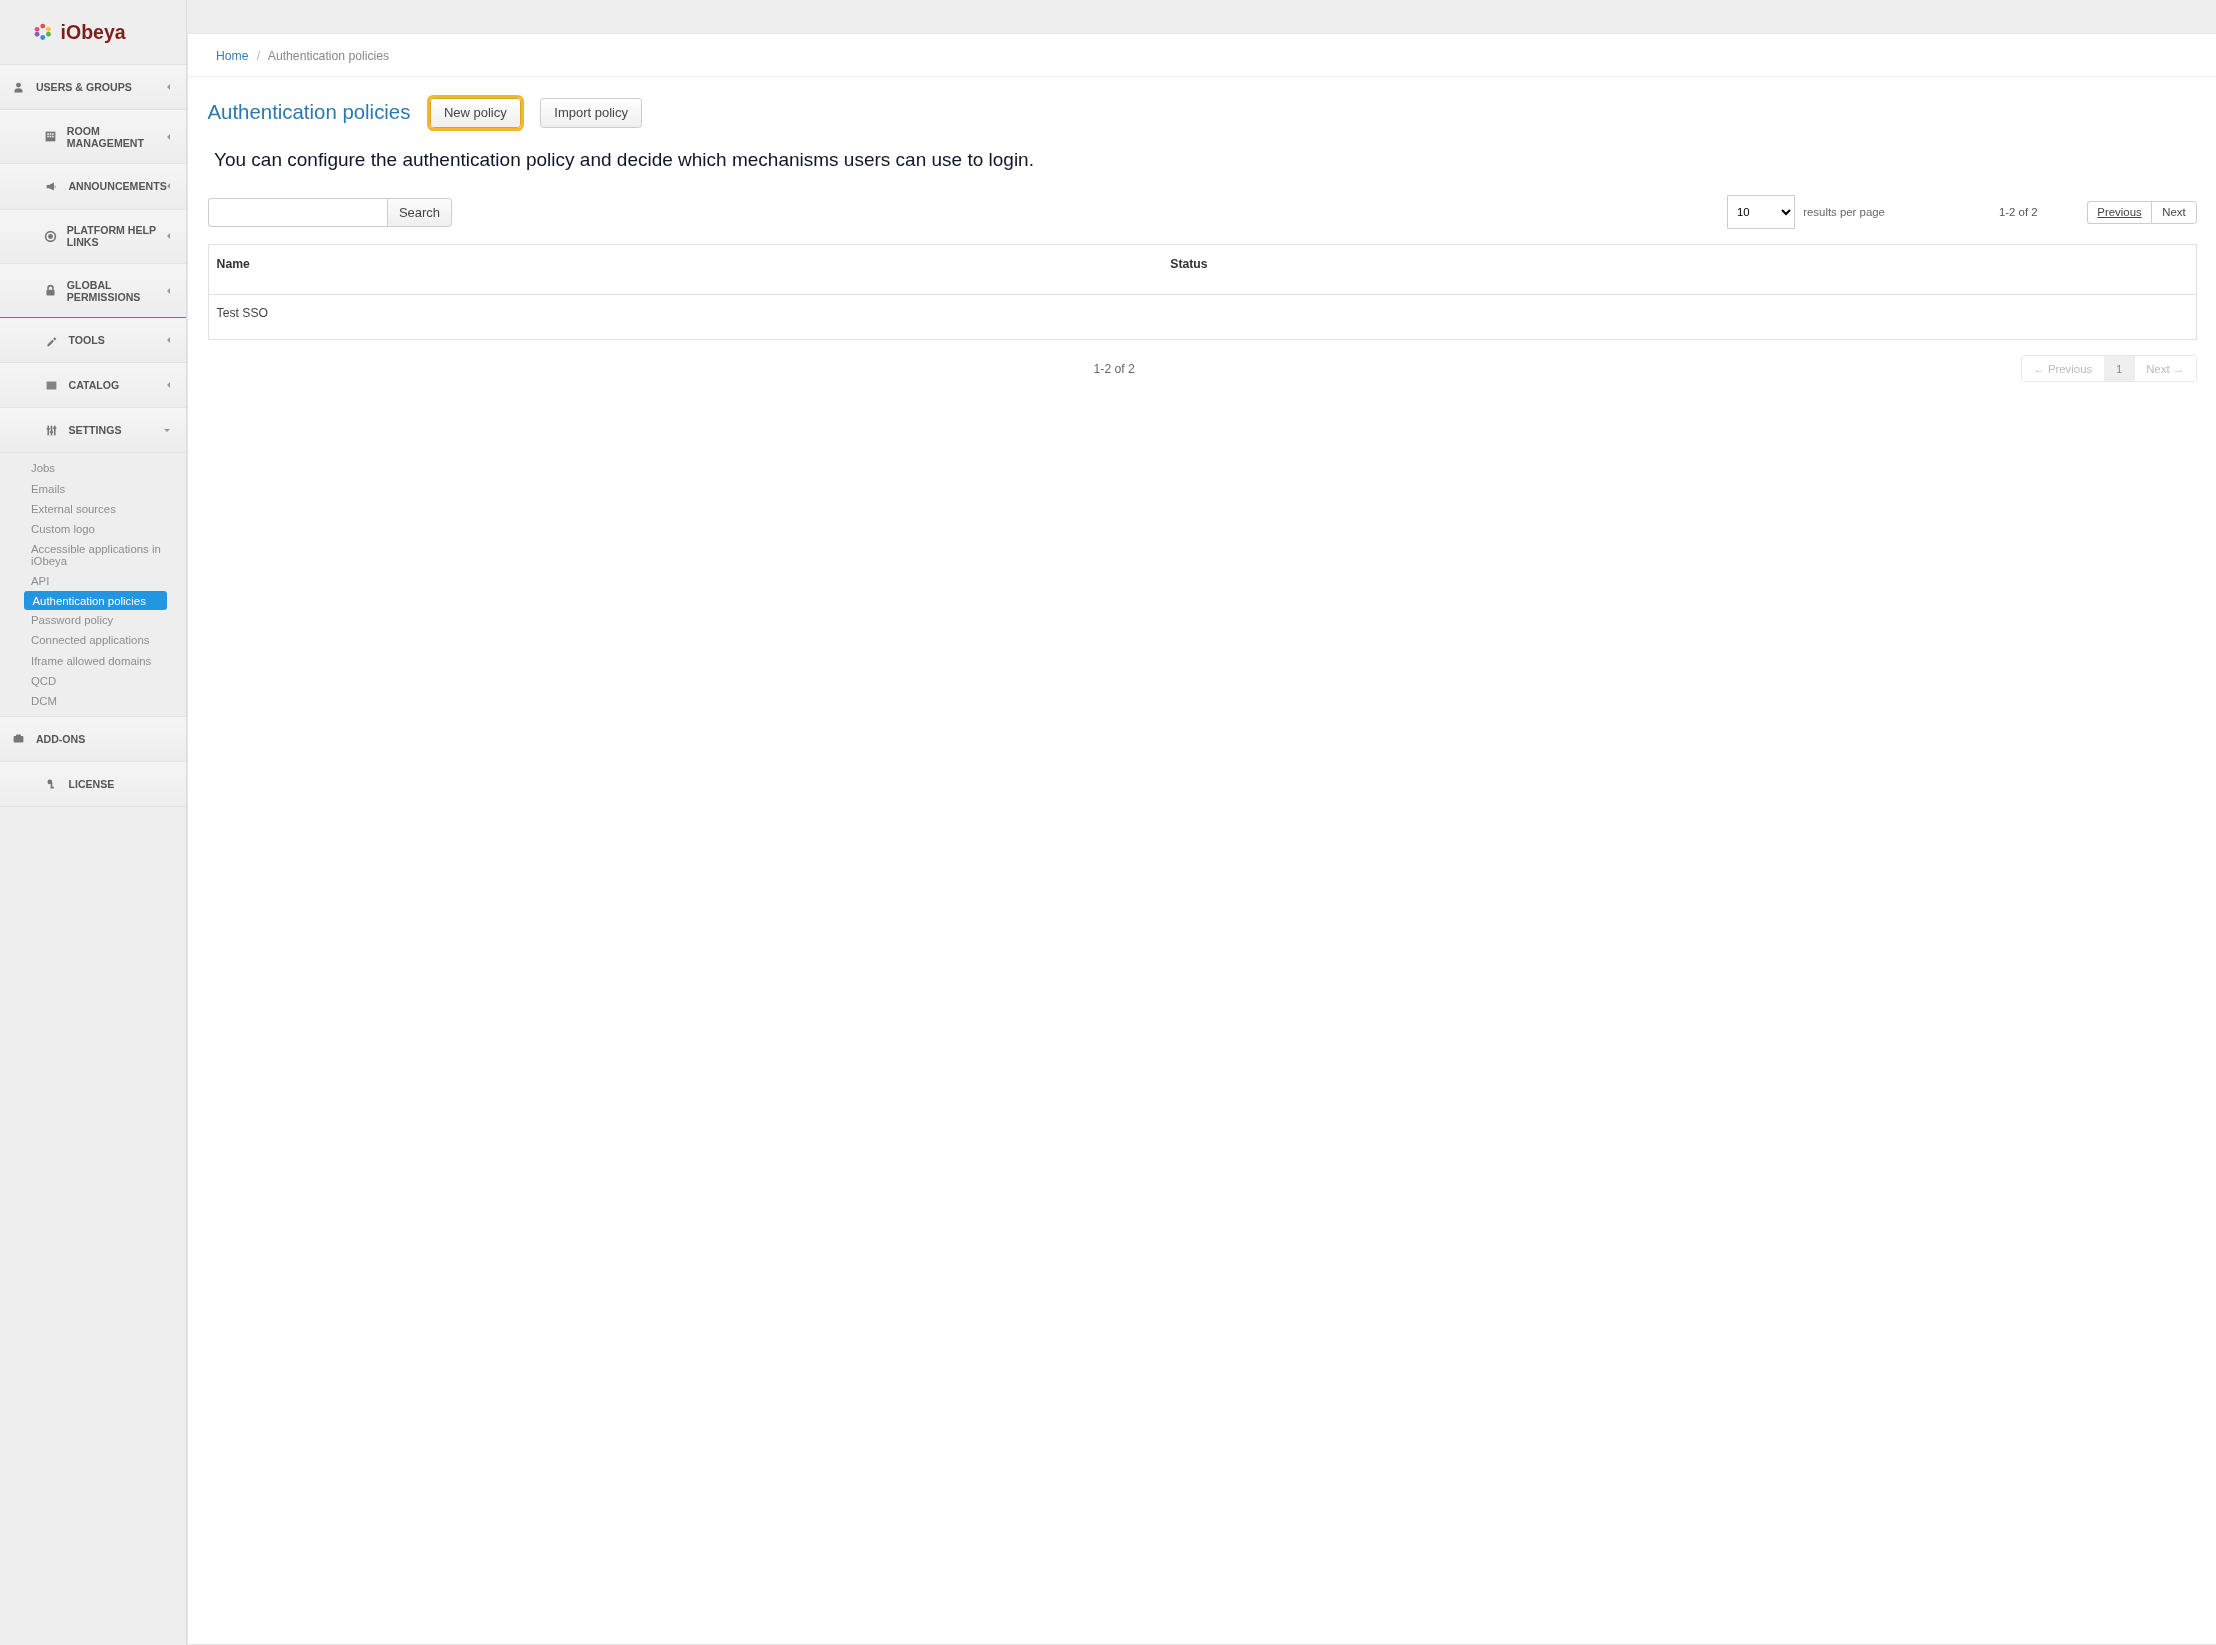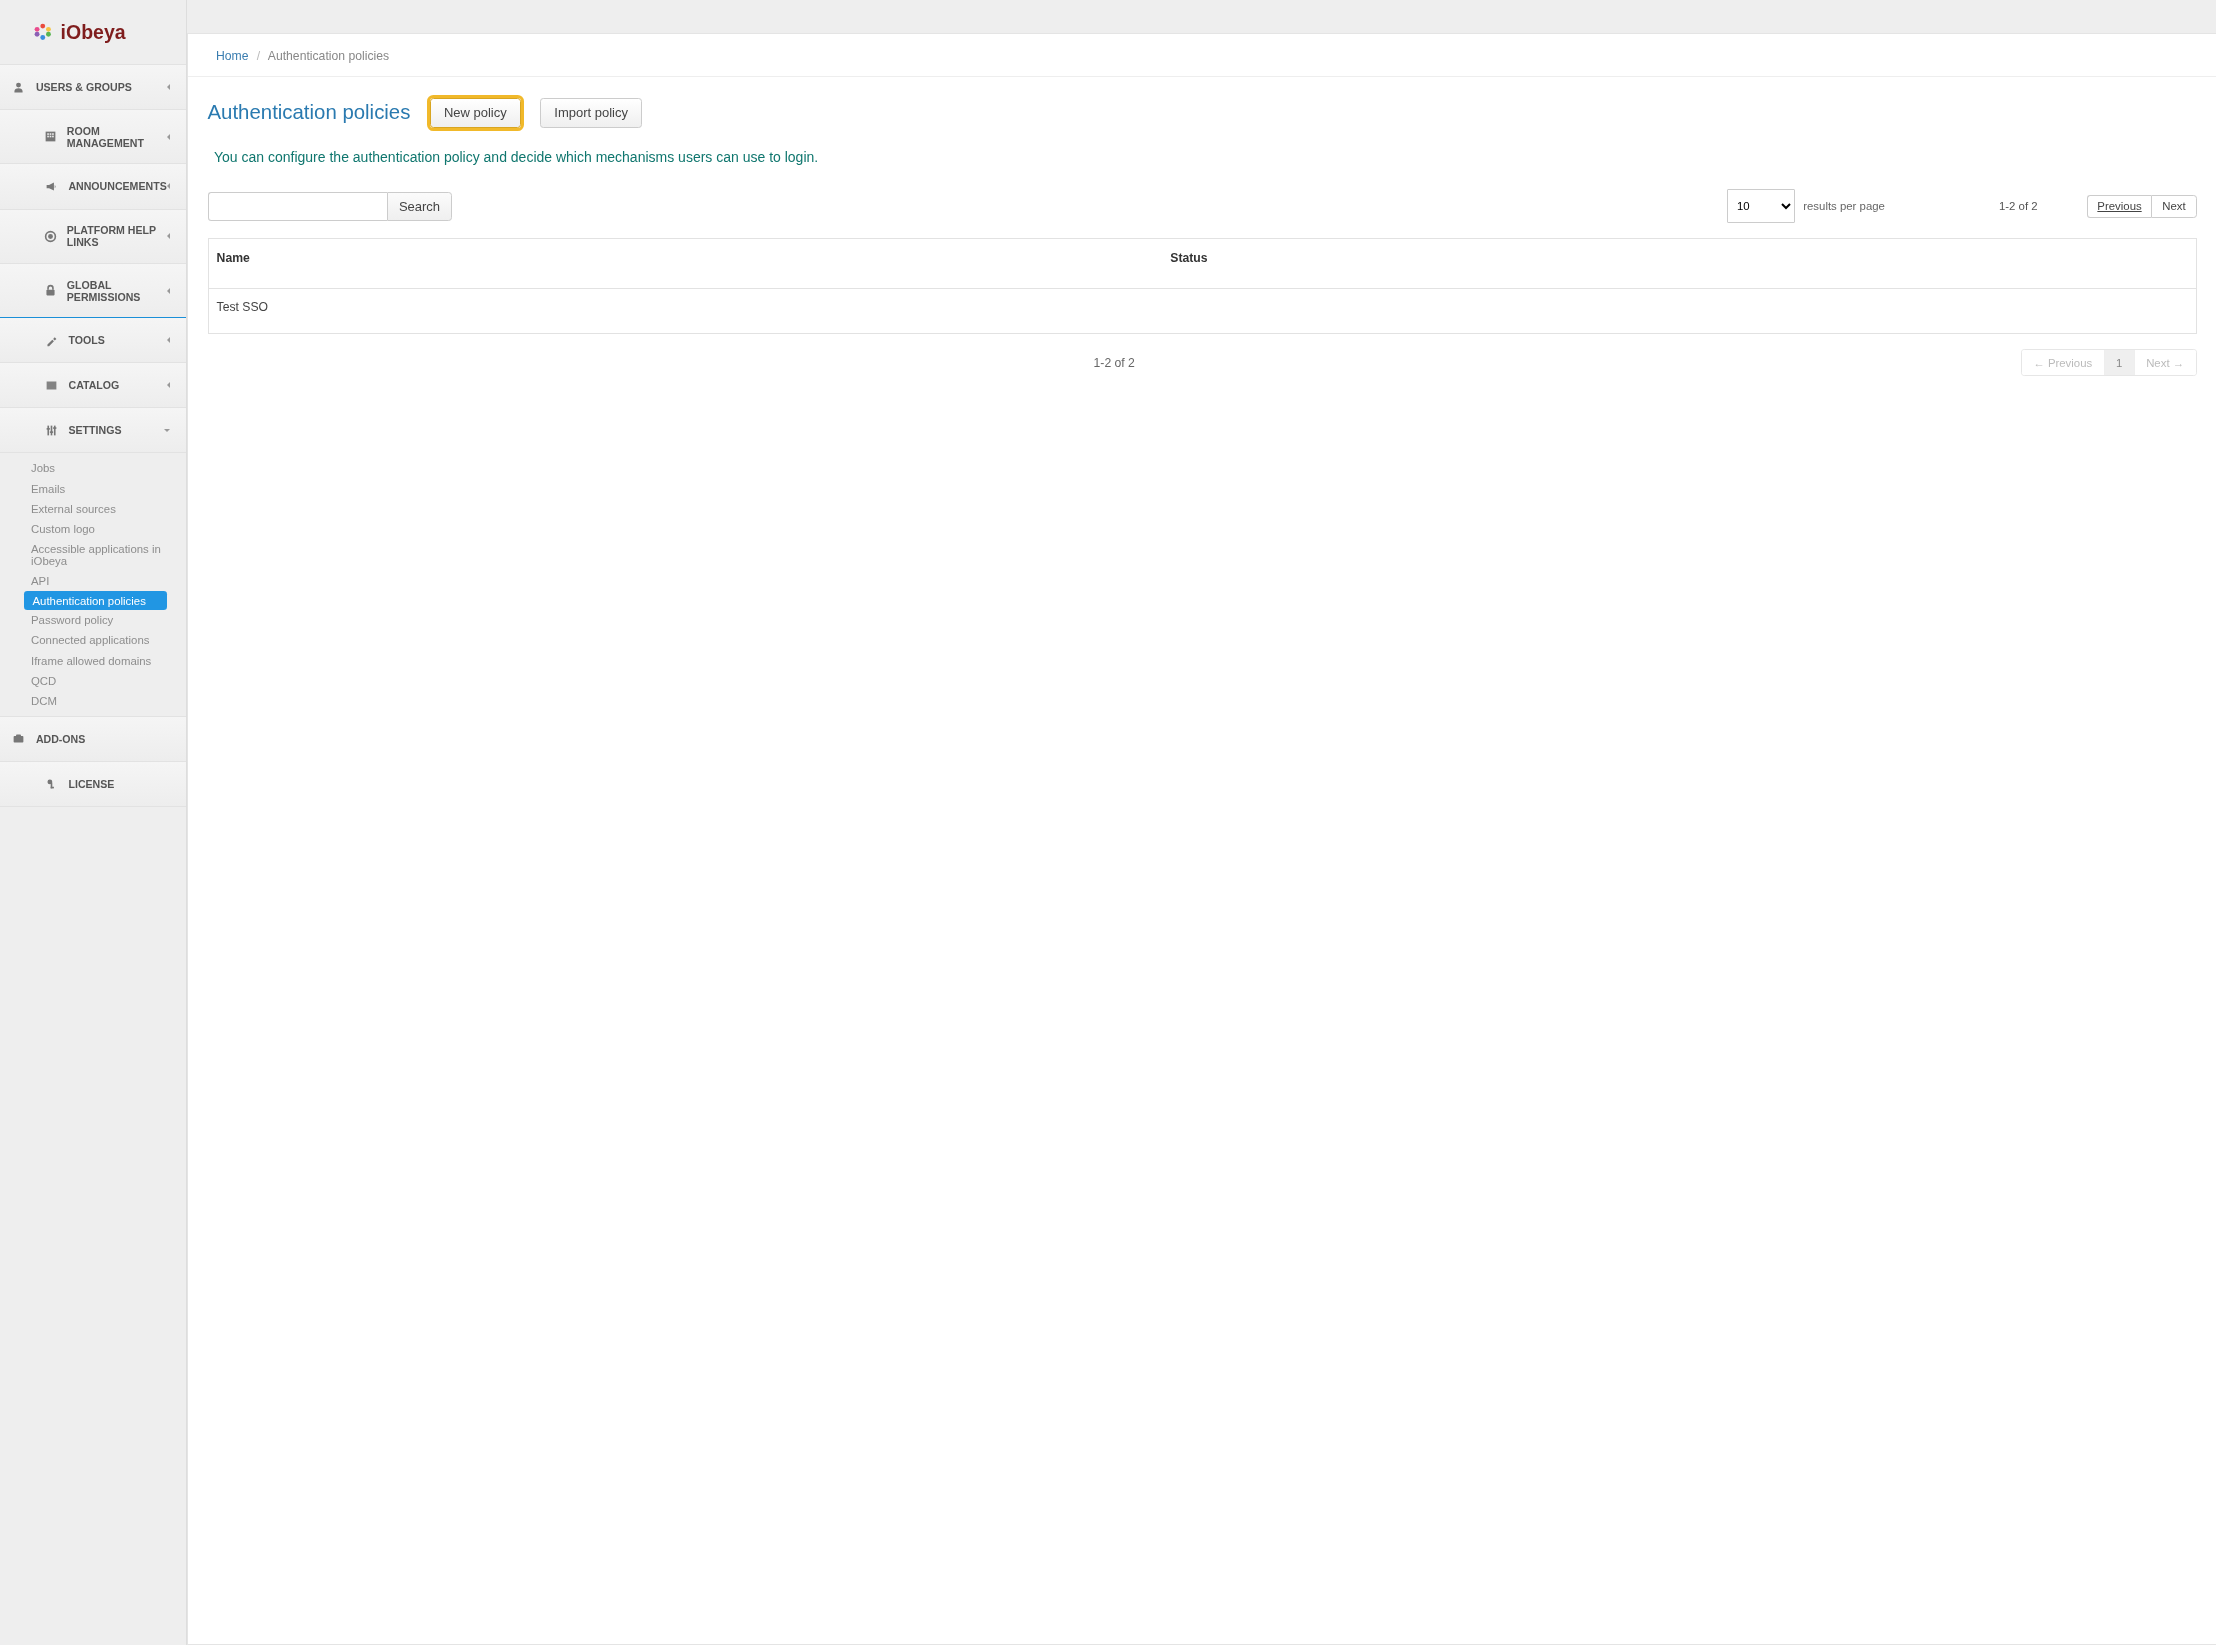--- a/index.html
+++ b/index.html
@@ -133,22 +133,22 @@
     font-size: 13px;
     color: #444;
     cursor: pointer;
   }
   .btn.highlighted {
     outline: 3.3px solid #f1b92a;
     border-color: #d8a521;
   }
   .desc {
     padding: 14.7px 19.5px 23px 26px;
-    font-size: 14px;
-    color: #0f766e;
+    font-size: 19px;
+    color: #0f172a;
   }
   .controls-row {
     display: flex;
     align-items: center;
     padding: 1.6px 19.5px 14.7px 19.5px;
     gap: 16px;
   }
   .search-group {
     display: flex;
   }

